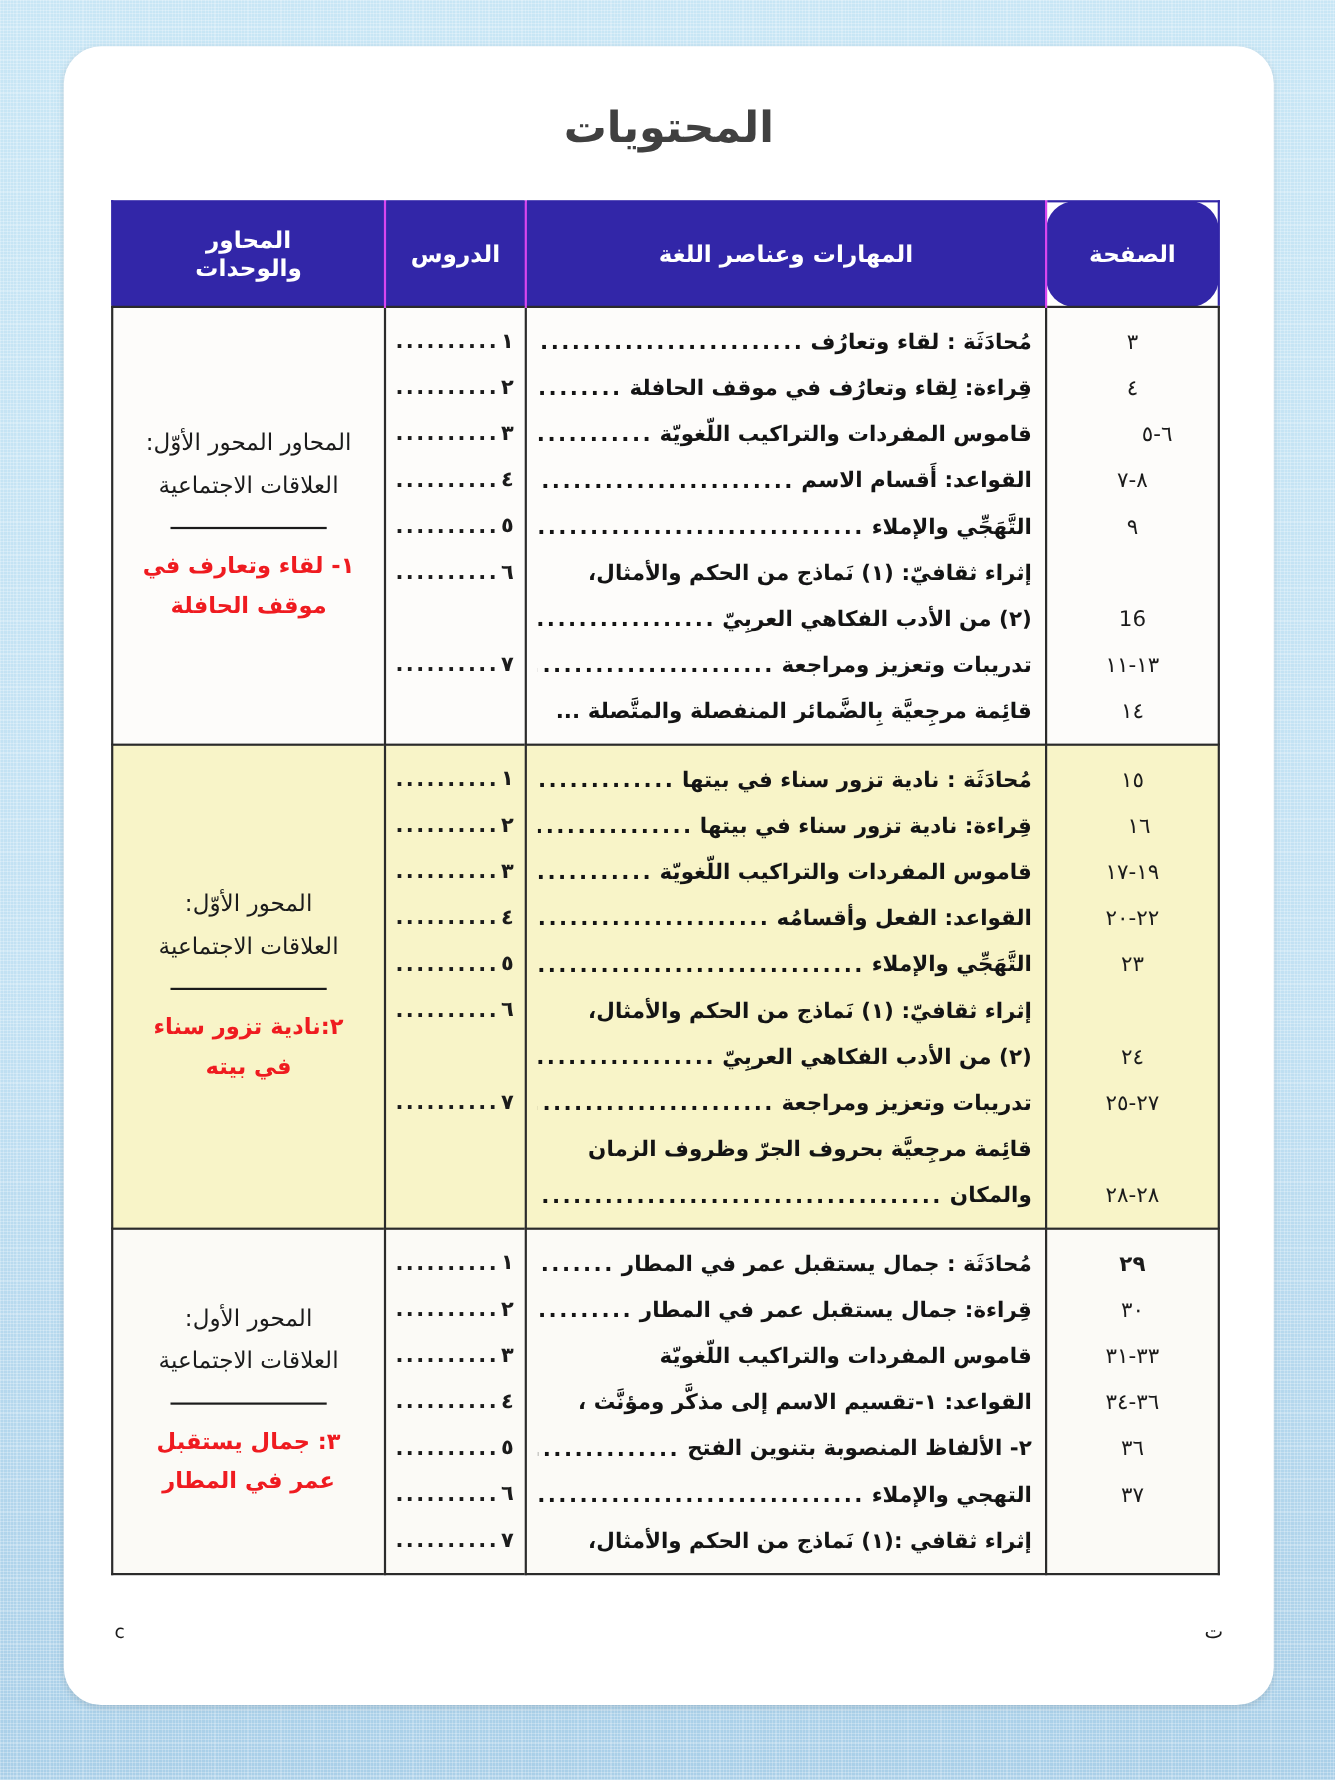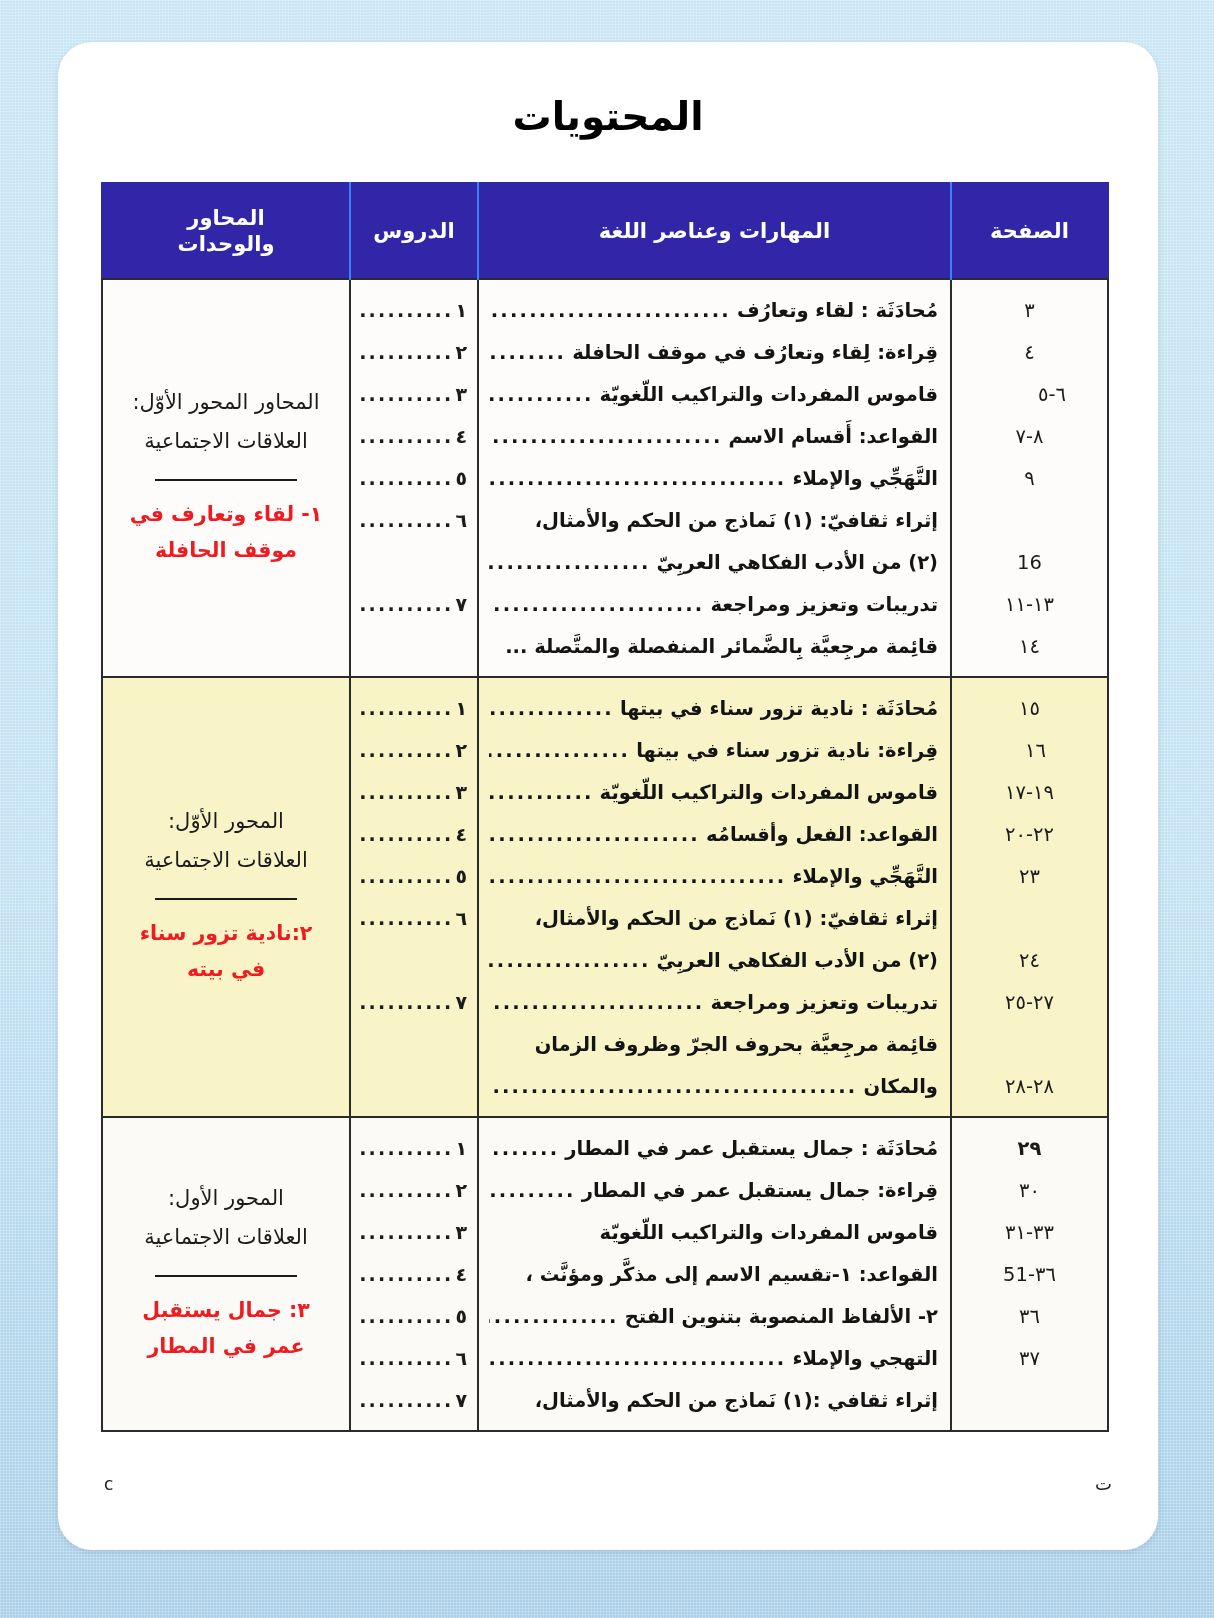--- a/index.html
+++ b/index.html
@@ -41,21 +41,21 @@
     left: 58px;
     top: 42px;
     width: 1100px;
     height: 1508px;
     padding: 0;
     box-sizing: border-box;
   }
 
   .doc-title {
     text-align: center;
-    color: #000000;
+    color: #404040;
     font-size: 39px;
     font-weight: bold;
     margin: 0;
     padding-top: 52px;
     letter-spacing: 0px;
     font-family: "DejaVu Sans", "Liberation Sans", sans-serif;
   }
 
   .toc-wrap {
     position: absolute;
@@ -79,25 +79,25 @@
 
   thead th {
     background: #3226a8;
     color: #ffffff;
     font-size: 21px;
     font-weight: bold;
     padding: 12px 6px;
     height: 70px;
     vertical-align: middle;
     text-align: center;
-    border-left: 2px solid #3b82f6;
+    border-left: 2px solid #d946ef;
     border-right: 2px solid #ffffff;
     line-height: 1.25;
   }
-  thead th.first-th { border-right: none; }
+  thead th.first-th { border-right: none; border-radius: 26px; }
   thead th.last-th  { border-left: none; }
 
   thead tr { border: 2px solid #3226a8; }
 
   tbody td {
     border-right: 2px solid #2b2b2b;
     border-left: 2px solid #2b2b2b;
     vertical-align: top;
     padding: 0;
   }
@@ -469,21 +469,21 @@
                 <div>في بيته</div>
               </div>
             </td>
           </tr>
           <tr class="section-row sec-white2">
             <td class="page-cell">
               <div class="rows-stack" style="padding-top: 9px; padding-bottom: 9px;">
                 <div class="page-line" style="height: 42px; font-weight: bold;">٢٩</div>
                 <div class="page-line" style="height: 42px;">٣٠</div>
                 <div class="page-line" style="height: 42px;">٣٣-٣١</div>
-                <div class="page-line" style="height: 42px;">٣٦-51</div>
+                <div class="page-line" style="height: 42px;">٣٦-٣٤</div>
                 <div class="page-line" style="height: 42px;">٣٦</div>
                 <div class="page-line" style="height: 42px;">٣٧</div>
                 <div class="page-line blank" style="height: 42px;">·</div>
               </div>
             </td>
             <td class="skill-cell">
               <div class="rows-stack" style="padding-top: 9px; padding-bottom: 9px;">
                 <div class="skill-line" style="height: 42px;">
                   <span class="txt">مُحادَثَة : جمال يستقبل عمر في المطار</span>
                   <span class="dots">..........................................................................................</span>

